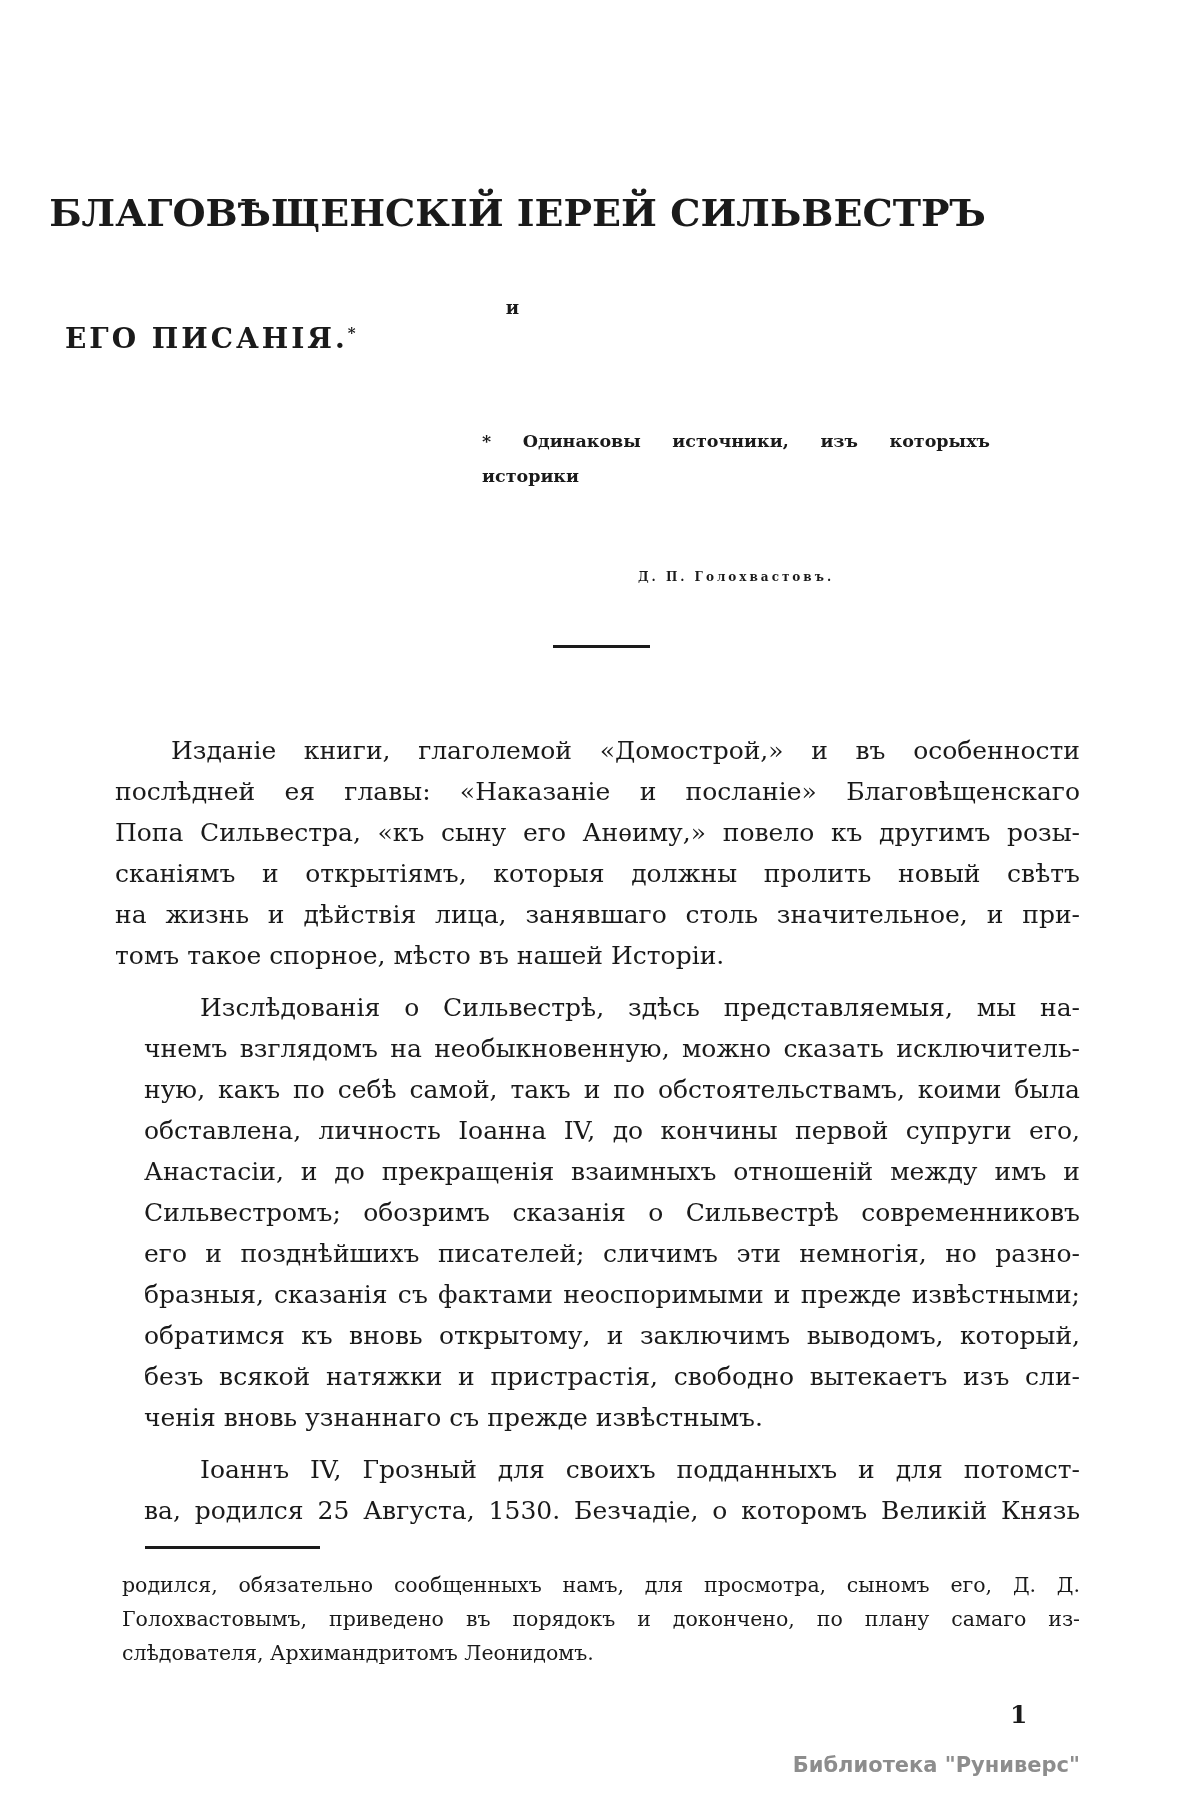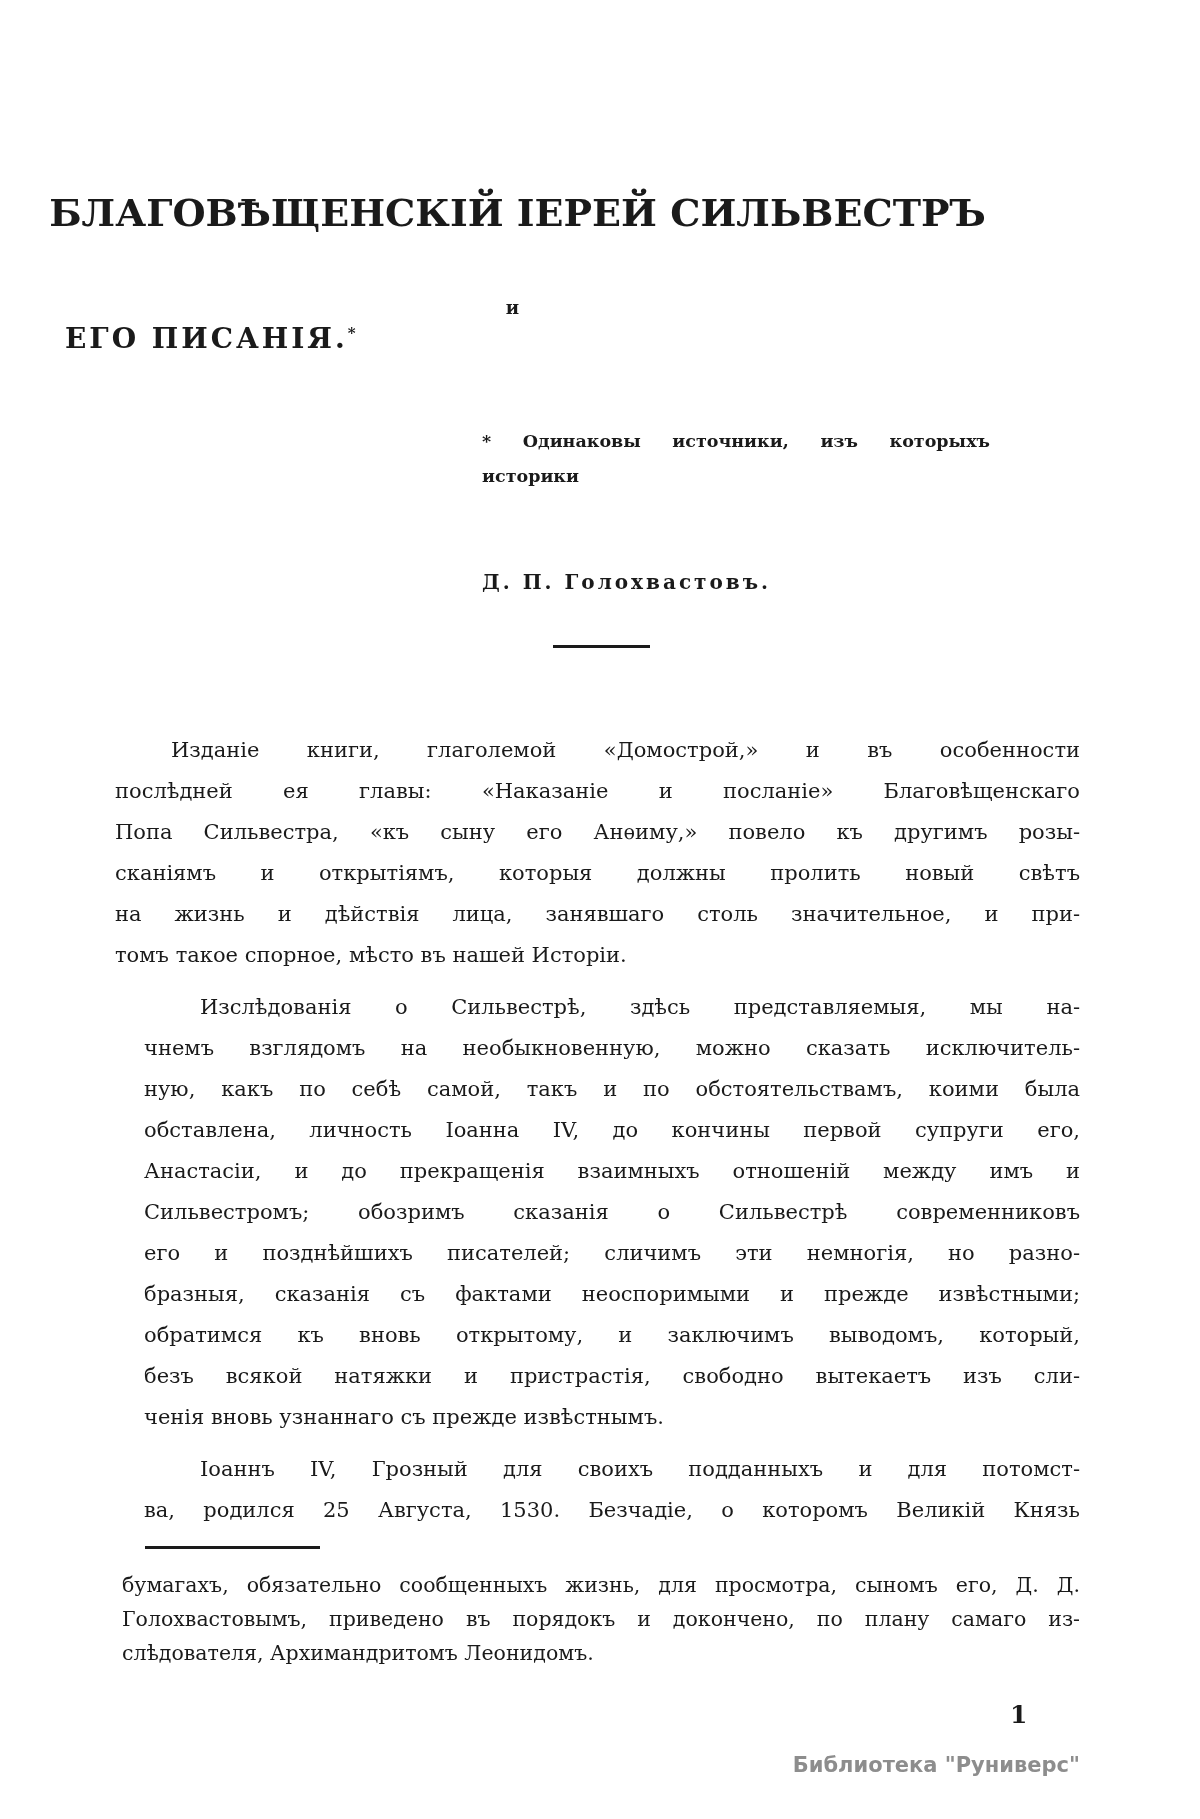--- a/index.html
+++ b/index.html
@@ -19,29 +19,29 @@
     position:absolute; top:322px; left:65px; width:1000px; margin:0;
     text-align:left; font-size:28px; font-weight:bold; letter-spacing:3px;
   }
   .subtitle sup { font-size:15px; letter-spacing:0; }
   .epigraph {
     position:absolute; top:424px; left:482px; width:508px;
     font-size:17.5px; font-weight:bold; line-height:35px;
   }
   .attribution {
     position:absolute; top:570px; left:482px; width:508px;
-    text-align:left; font-size:20px; font-weight:bold; letter-spacing:3px;
+    text-align:center; font-size:12px; font-weight:bold; letter-spacing:3px;
   }
   .divider {
     position:absolute; top:645px; left:553px; width:97px; height:3px;
     background:#1a1a1a;
   }
   .body-text {
     position:absolute; top:730px; left:115px; width:965px;
-    font-size:21px; line-height:41px;
+    font-size:25px; line-height:41px;
   }
   .para + .para { margin-top:11px;margin-left:29px; }
   .para .line:first-child { text-indent:56px; }
   .just { text-align:justify; text-align-last:justify; }
   .fn-rule {
     position:absolute; top:1546px; left:145px; width:175px; height:3px;
     background:#1a1a1a;
   }
   .footnote {
     position:absolute; top:1568px; left:100px; width:980px;
@@ -103,21 +103,21 @@
     <div class="para">
         <div class="line just">Іоаннъ IV, Грозный для своихъ подданныхъ и для потомст-</div>
         <div class="line just">ва, родился 25 Августа, 1530. Безчадіе, о которомъ Великій Князь</div>
       </div>
   </div>
 
   <div class="fn-rule"></div>
 
   <div class="footnote">
     <div class="rest">
-        <div class="line just">бумагахъ, обязательно сообщенныхъ жизнь, для просмотра, сыномъ его, Д. Д.</div>
+        <div class="line just">родился, обязательно сообщенныхъ намъ, для просмотра, сыномъ его, Д. Д.</div>
         <div class="line just">Голохвастовымъ, приведено въ порядокъ и докончено, по плану самаго из-</div>
         <div class="line">слѣдователя, Архимандритомъ Леонидомъ.</div>
       </div>
   </div>
 
   <div class="page-number">1</div>
 
   <div class="watermark">Библиотека "Руниверс"</div>
 
 </div>

